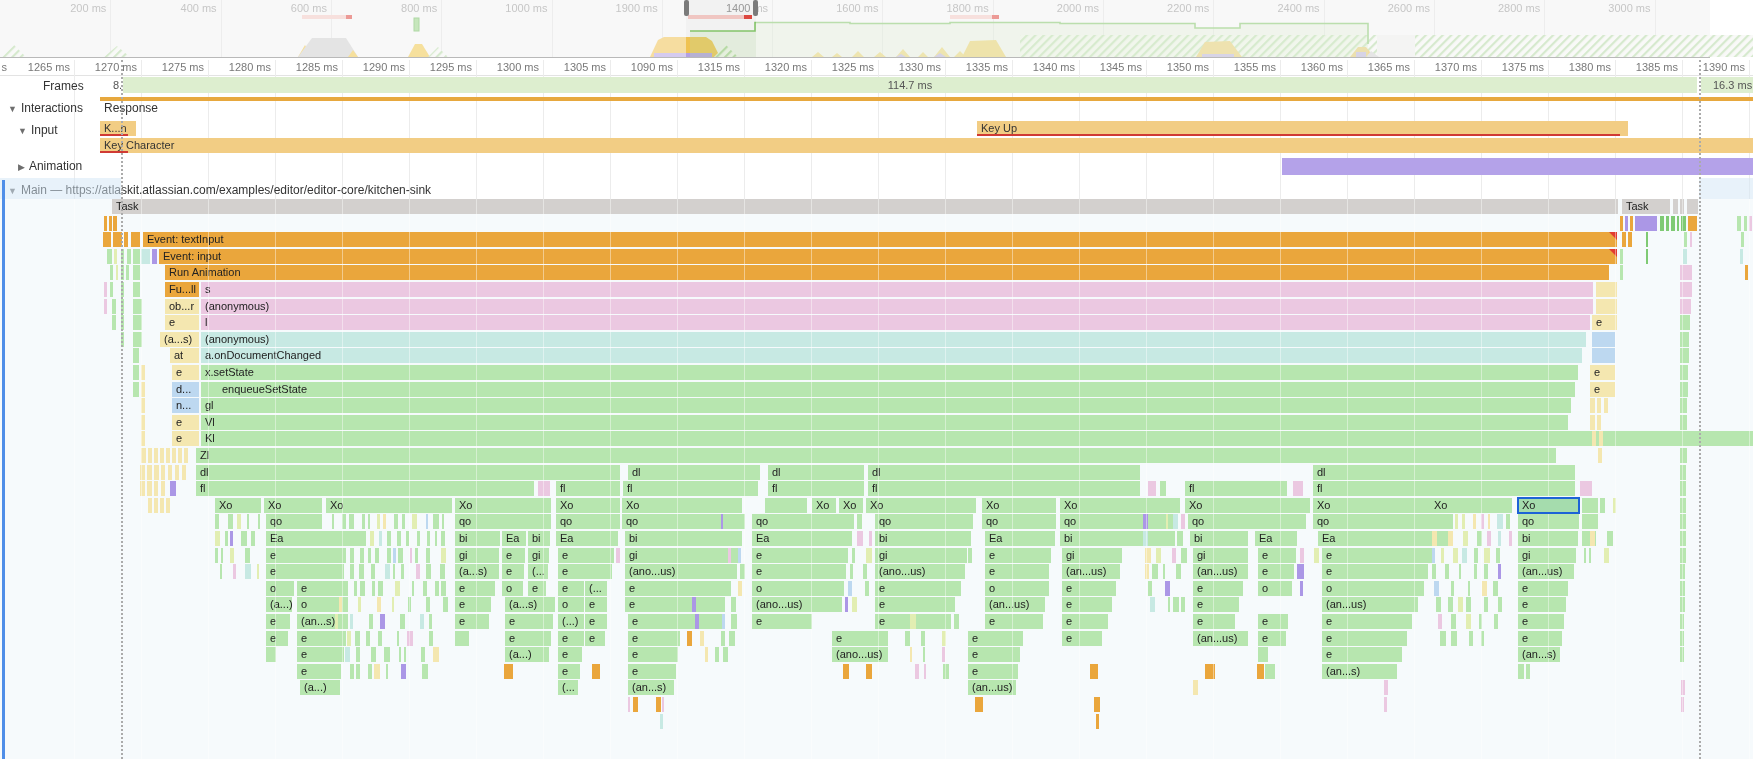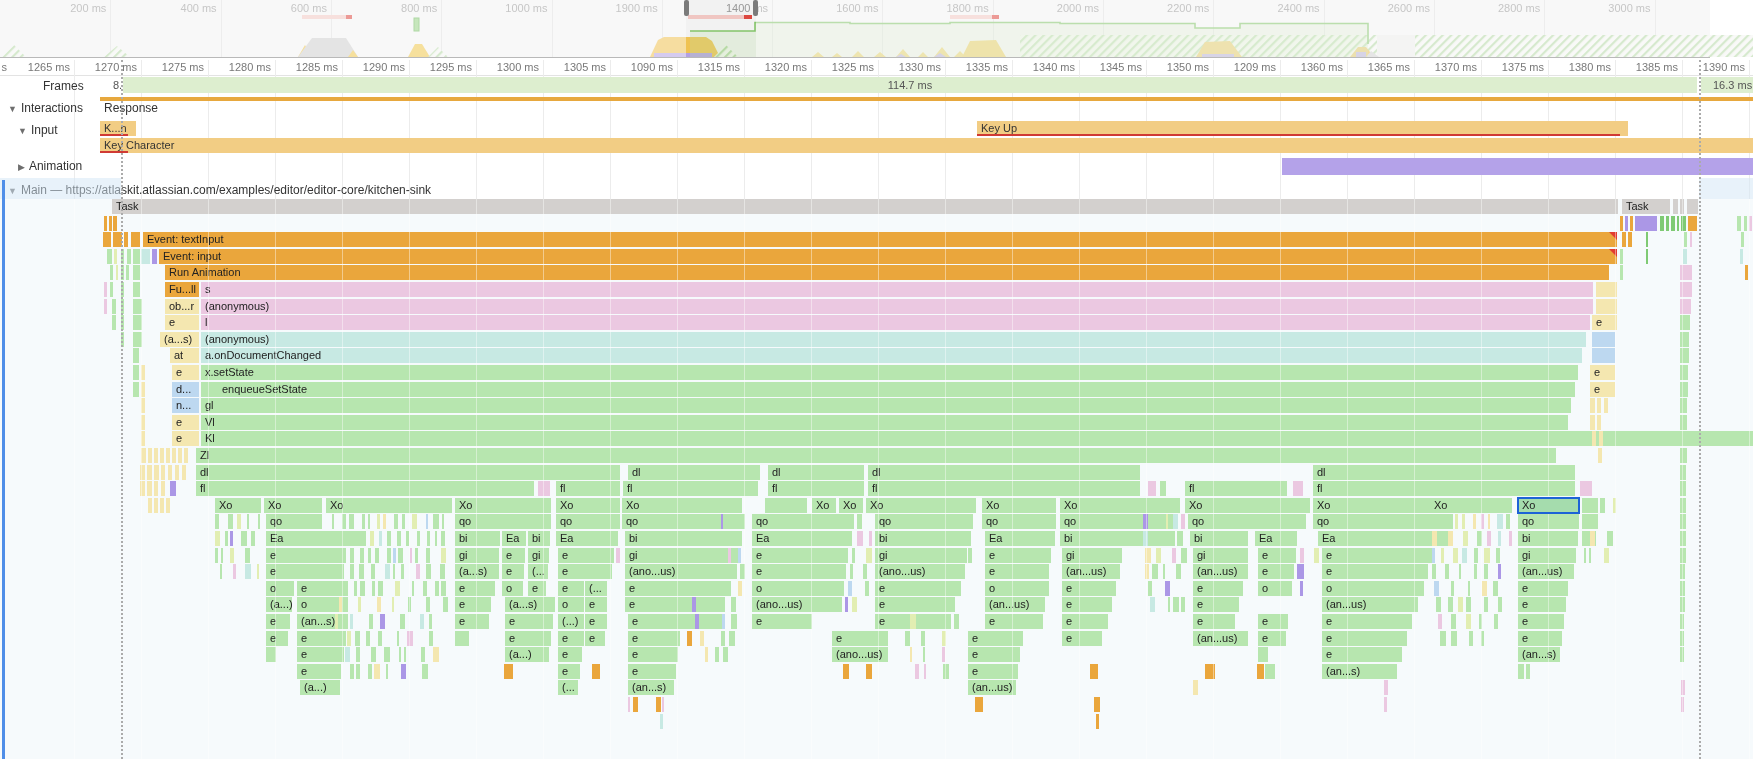--- a/index.html
+++ b/index.html
@@ -136,21 +136,21 @@
       <div class="r-lbl" style="left: 544px;">1305 ms</div>
       <div class="r-lbl" style="left: 611px;">1090 ms</div>
       <div class="r-lbl" style="left: 678px;">1315 ms</div>
       <div class="r-lbl" style="left: 745px;">1320 ms</div>
       <div class="r-lbl" style="left: 812px;">1325 ms</div>
       <div class="r-lbl" style="left: 879px;">1330 ms</div>
       <div class="r-lbl" style="left: 946px;">1335 ms</div>
       <div class="r-lbl" style="left: 1013px;">1340 ms</div>
       <div class="r-lbl" style="left: 1080px;">1345 ms</div>
       <div class="r-lbl" style="left: 1147px;">1350 ms</div>
-      <div class="r-lbl" style="left: 1214px;">1209 ms</div>
+      <div class="r-lbl" style="left: 1214px;">1355 ms</div>
       <div class="r-lbl" style="left: 1281px;">1360 ms</div>
       <div class="r-lbl" style="left: 1348px;">1365 ms</div>
       <div class="r-lbl" style="left: 1415px;">1370 ms</div>
       <div class="r-lbl" style="left: 1482px;">1375 ms</div>
       <div class="r-lbl" style="left: 1549px;">1380 ms</div>
       <div class="r-lbl" style="left: 1616px;">1385 ms</div>
       <div class="r-lbl" style="left: 1683px;">1390 ms</div>
     </div>
 
   <div id="grid-under">

